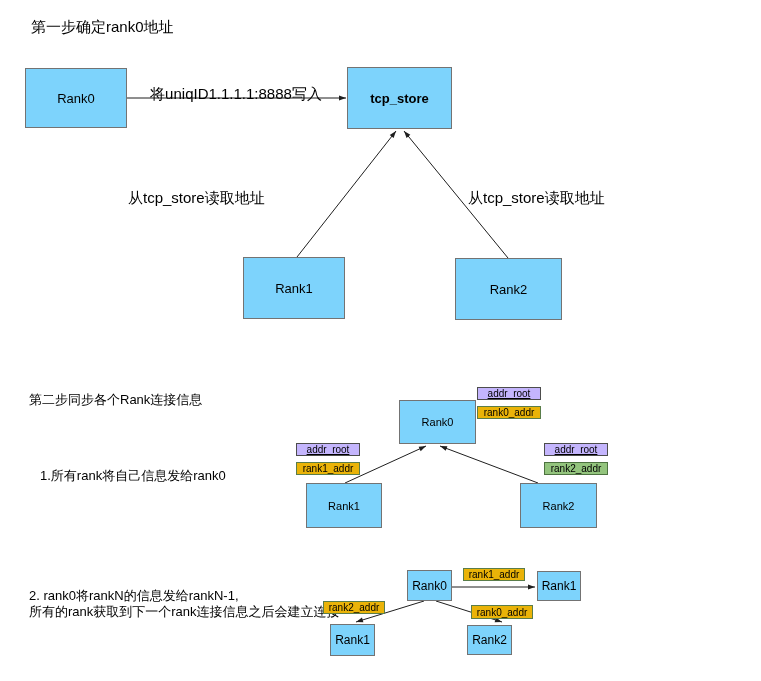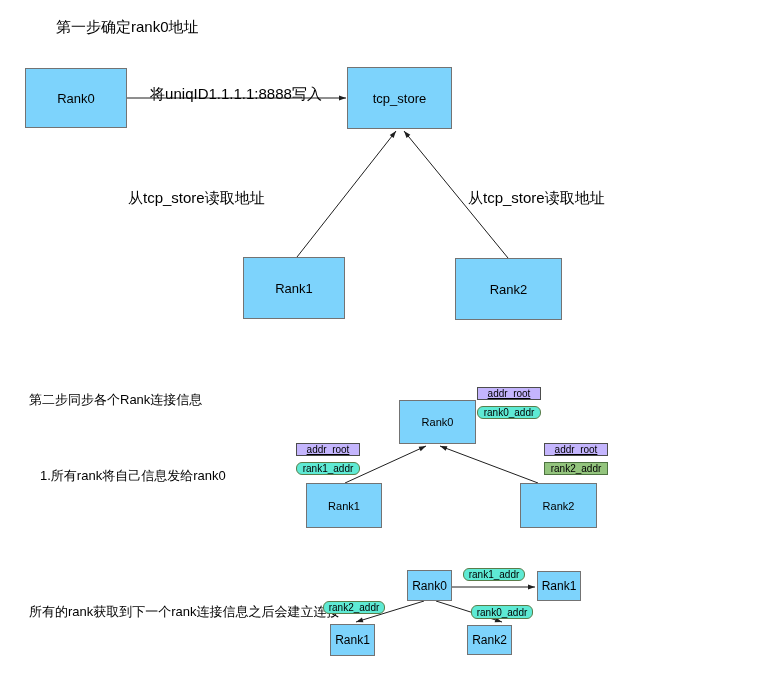--- a/index.html
+++ b/index.html
@@ -35,21 +35,21 @@
     position: absolute;
     box-sizing: border-box;
     border: 1px solid #545c4e;
     display: flex;
     align-items: center;
     justify-content: center;
     font-size: 10px;
     white-space: nowrap;
   }
   .tag.gray  { background: #c4b5fd; border-color: #4d4d4d; text-decoration: underline; }
-  .tag.green { background: #5eead4; border-color: #5a7d4a; border-radius: 6px; }
+  .tag.green { background: #eab308; border-color: #5a7d4a; }
   .tag.green-dark { background: #93c47d; border-color: #4d7240; }
   .txt {
     position: absolute;
     white-space: nowrap;
   }
   .txt.t15 { font-size: 15px; }
   .txt.t13 { font-size: 13px; line-height: 16px; text-align: right; }
   .txt.center { text-align: center; margin-top: 8px; }
 </style>
 </head>
@@ -66,25 +66,25 @@
     <line x1="127" y1="98" x2="346" y2="98" stroke="#1f1f1f" stroke-width="1" marker-end="url(#ah)"></line>
     <line x1="297" y1="257" x2="396" y2="131" stroke="#1f1f1f" stroke-width="1" marker-end="url(#ah)"></line>
     <line x1="508" y1="258" x2="404" y2="131" stroke="#1f1f1f" stroke-width="1" marker-end="url(#ah)"></line>
     <line x1="345" y1="483" x2="426" y2="446" stroke="#1f1f1f" stroke-width="1" marker-end="url(#ah)"></line>
     <line x1="538" y1="483" x2="440" y2="446" stroke="#1f1f1f" stroke-width="1" marker-end="url(#ah)"></line>
     <line x1="452" y1="587" x2="535" y2="587" stroke="#1f1f1f" stroke-width="1" marker-end="url(#ah)"></line>
     <line x1="424" y1="601" x2="356" y2="622" stroke="#1f1f1f" stroke-width="1" marker-end="url(#ah)"></line>
     <line x1="436" y1="601" x2="502" y2="622" stroke="#1f1f1f" stroke-width="1" marker-end="url(#ah)"></line>
   </svg>
 
-  <div class="txt t15" style="left:56px; top:18px;">第一步确定rank0地址</div>
+  <div class="txt t15" style="left:31px; top:18px;">第一步确定rank0地址</div>
 
   <div class="node big" style="left:25px; top:68px; width:102px; height:60px;">Rank0</div>
 
-  <div class="node big" style="left:347px; top:67px; width:105px; height:62px;">tcp_store</div>
+  <div class="node big" style="left:347px; top:67px; width:105px; height:62px;font-weight:bold;">tcp_store</div>
 
   <div class="node big" style="left:243px; top:257px; width:102px; height:62px;">Rank1</div>
 
   <div class="node big" style="left:455px; top:258px; width:107px; height:62px;">Rank2</div>
 
   <div class="txt t15 center" style="left:136px; top:77px; width:200px;">将uniqID1.1.1.1:8888写入</div>
 
   <div class="txt t15" style="left:128px; top:189px;">从tcp_store读取地址</div>
 
   <div class="txt t15" style="left:468px; top:189px;">从tcp_store读取地址</div>
@@ -101,20 +101,21 @@
   <div class="node mid" style="left:306px; top:483px; width:76px; height:45px;">Rank1</div>
 
   <div class="tag gray" style="left:296px; top:443px; width:64px; height:13px;">addr_root</div>
   <div class="tag green" style="left:296px; top:462px; width:64px; height:13px;">rank1_addr</div>
 
   <div class="node mid" style="left:520px; top:483px; width:77px; height:45px;">Rank2</div>
 
   <div class="tag gray" style="left:544px; top:443px; width:64px; height:13px;">addr_root</div>
   <div class="tag green-dark" style="left:544px; top:462px; width:64px; height:13px;">rank2_addr</div>
 
+  <div class="txt t13" style="left:29px; top:588px;">2. rank0将rankN的信息发给rankN-1,</div>
   <div class="txt t13" style="left:29px; top:604px;">所有的rank获取到下一个rank连接信息之后会建立连接</div>
 
   <div class="node small" style="left:407px; top:570px; width:45px; height:31px;">Rank0</div>
 
   <div class="tag green" style="left:463px; top:568px; width:62px; height:13px;">rank1_addr</div>
 
   <div class="node small" style="left:537px; top:571px; width:44px; height:30px;">Rank1</div>
 
   <div class="tag green" style="left:471px; top:605px; width:62px; height:14px;">rank0_addr</div>
 

